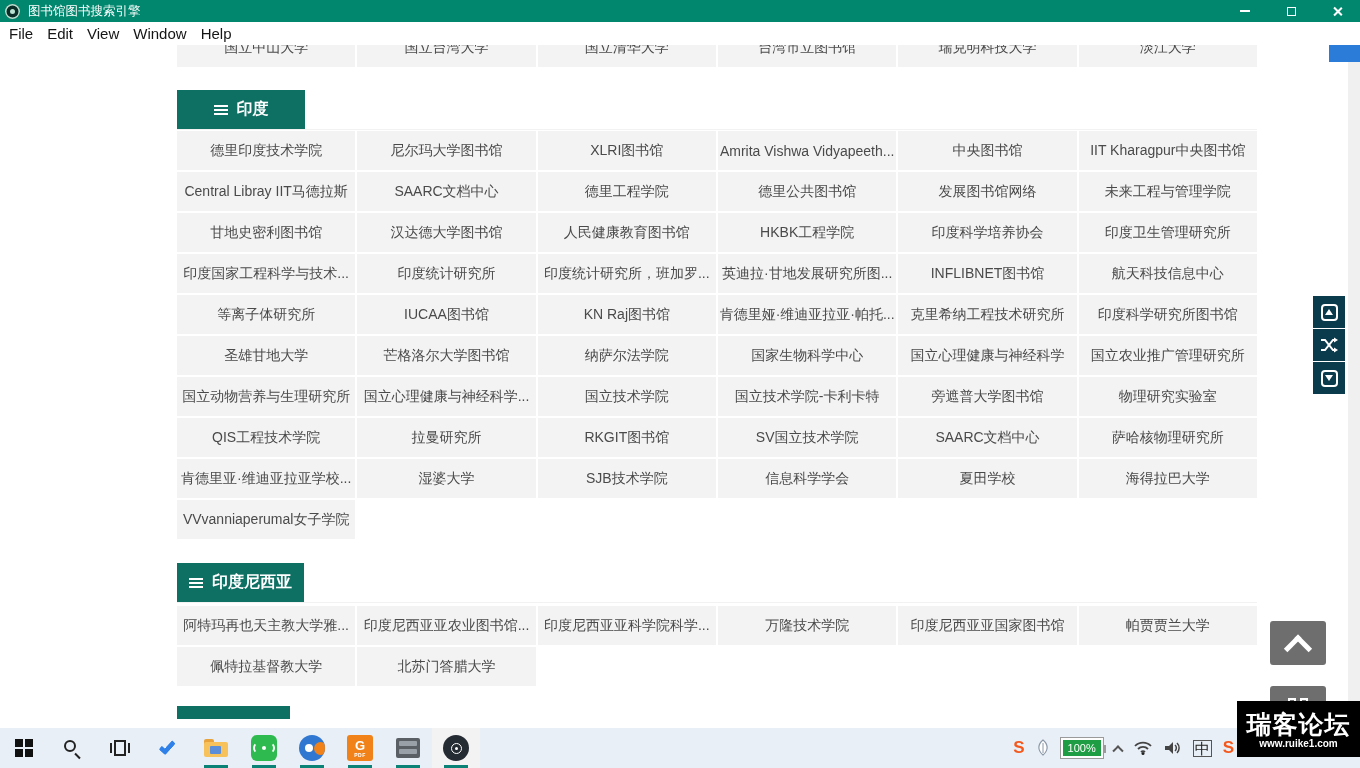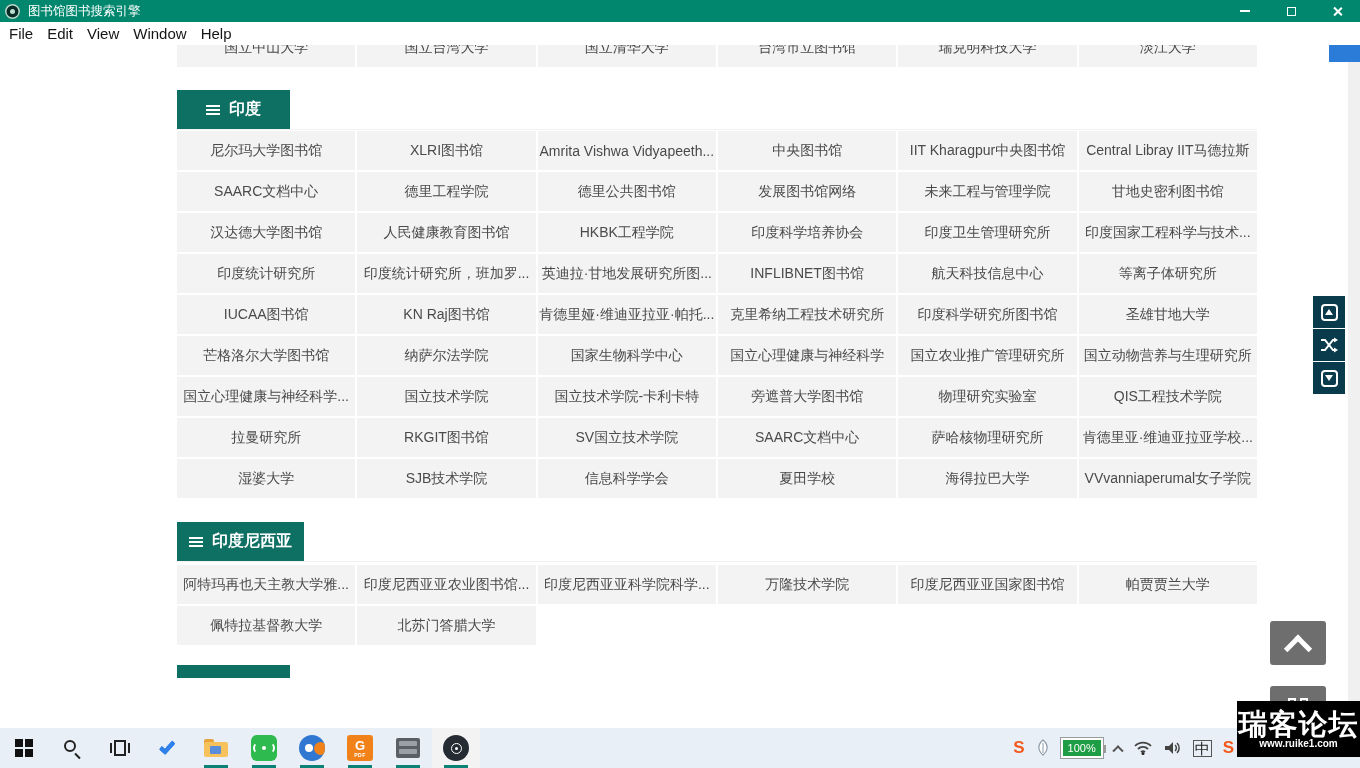--- a/index.html
+++ b/index.html
@@ -30,21 +30,21 @@
   .page { position:absolute; left:130px; top:0; width:1080px;margin-left:47px; }
   .grid { display:grid; grid-template-columns:repeat(6,1fr); gap:2px; background:#fff; }
   .cell { background:#f3f3f3; height:39px; display:flex; align-items:center; justify-content:center;
           font-size:14px; color:#4a4a4a; white-space:nowrap; overflow:hidden; padding:0 6px; cursor:pointer; }
   .partial-row { margin-top:-17px; }
   .section-header { height:40px; display:flex; align-items:stretch; border-bottom:1px solid #f2f2f2; }
   .header-box { background:#0E6F63; color:#fff; display:flex; align-items:center; justify-content:center;
                 gap:9px; font-weight:bold; font-size:16px; }
   .hb { width:14px; height:10px; display:flex; flex-direction:column; justify-content:space-between; }
   .hb i { display:block; height:2px; background:#fff; }
-  .hbox-india { width:113px; }
+  .hbox-india { width:128px; }
   .hbox-indonesia { width:127px; }
   .sec1-header { margin-top:23px; }
   .sec1-grid { margin-top:1px; }
   .sec2-header { margin-top:24px; }
   .sec2-grid { margin-top:3px; }
   .partial-next { margin-top:20px; height:13px; width:113px; background:#0E6F63; border:none; }
 
   
   .side-btns { position:absolute; left:1313px; top:296px; display:flex; flex-direction:column; gap:1px; z-index:6; }
   .side-btn { width:32px; height:32px; background:#0A3B4D; display:flex; align-items:center; justify-content:center; cursor:pointer; }
@@ -122,21 +122,21 @@
   .sogou { color:#F4581C; font-weight:bold; font-size:17px; cursor:pointer; }
   .battery { position:relative; width:42px; height:20px; background:#1F9D44; border:2px solid #fdfdfd; outline:1px solid #9a9a9a;
              color:#fff; font-size:11px; display:flex; align-items:center; justify-content:center; }
   .battery::after { content:""; position:absolute; right:-5px; top:5px; width:3px; height:8px; background:#9a9a9a; }
   .chev-up-sm { width:8px; height:8px; border-top:2px solid #555; border-left:2px solid #555; transform:rotate(45deg) translate(2px,2px); cursor:pointer; }
   .ime { font-size:15px; color:#222; border:1.5px solid #555; padding:0 1px; line-height:15px; cursor:pointer; }
 
   
   .watermark { position:absolute; right:0; bottom:11px; width:123px; height:56px; background:#000; color:#fff;
                display:flex; flex-direction:column; align-items:center; justify-content:center; z-index:9; }
-  .wm-title { font-size:29px; font-weight:bold; line-height:28px; letter-spacing:1px; }
+  .wm-title { font-size:25px; font-weight:bold; line-height:28px; letter-spacing:1px; }
   .wm-url { font-size:10px; font-weight:bold; }
 </style>
 </head>
 <body>
 
 <div class="titlebar">
   <span class="app-icon">
       <i></i>
     </span>
   <span class="title-text">图书馆图书搜索引擎</span>
@@ -176,20 +176,21 @@
       <div class="header-box hbox-india">
         <span class="hb">
             <i></i>
             <i></i>
             <i></i>
           </span>
         <span>印度</span>
       </div>
     </div>
     <div class="grid sec1-grid">
+        <div class="cell">德里印度技术学院</div>
         <div class="cell">尼尔玛大学图书馆</div>
         <div class="cell">XLRI图书馆</div>
         <div class="cell">Amrita Vishwa Vidyapeeth...</div>
         <div class="cell">中央图书馆</div>
         <div class="cell">IIT Kharagpur中央图书馆</div>
         <div class="cell">Central Libray IIT马德拉斯</div>
         <div class="cell">SAARC文档中心</div>
         <div class="cell">德里工程学院</div>
         <div class="cell">德里公共图书馆</div>
         <div class="cell">发展图书馆网络</div>

